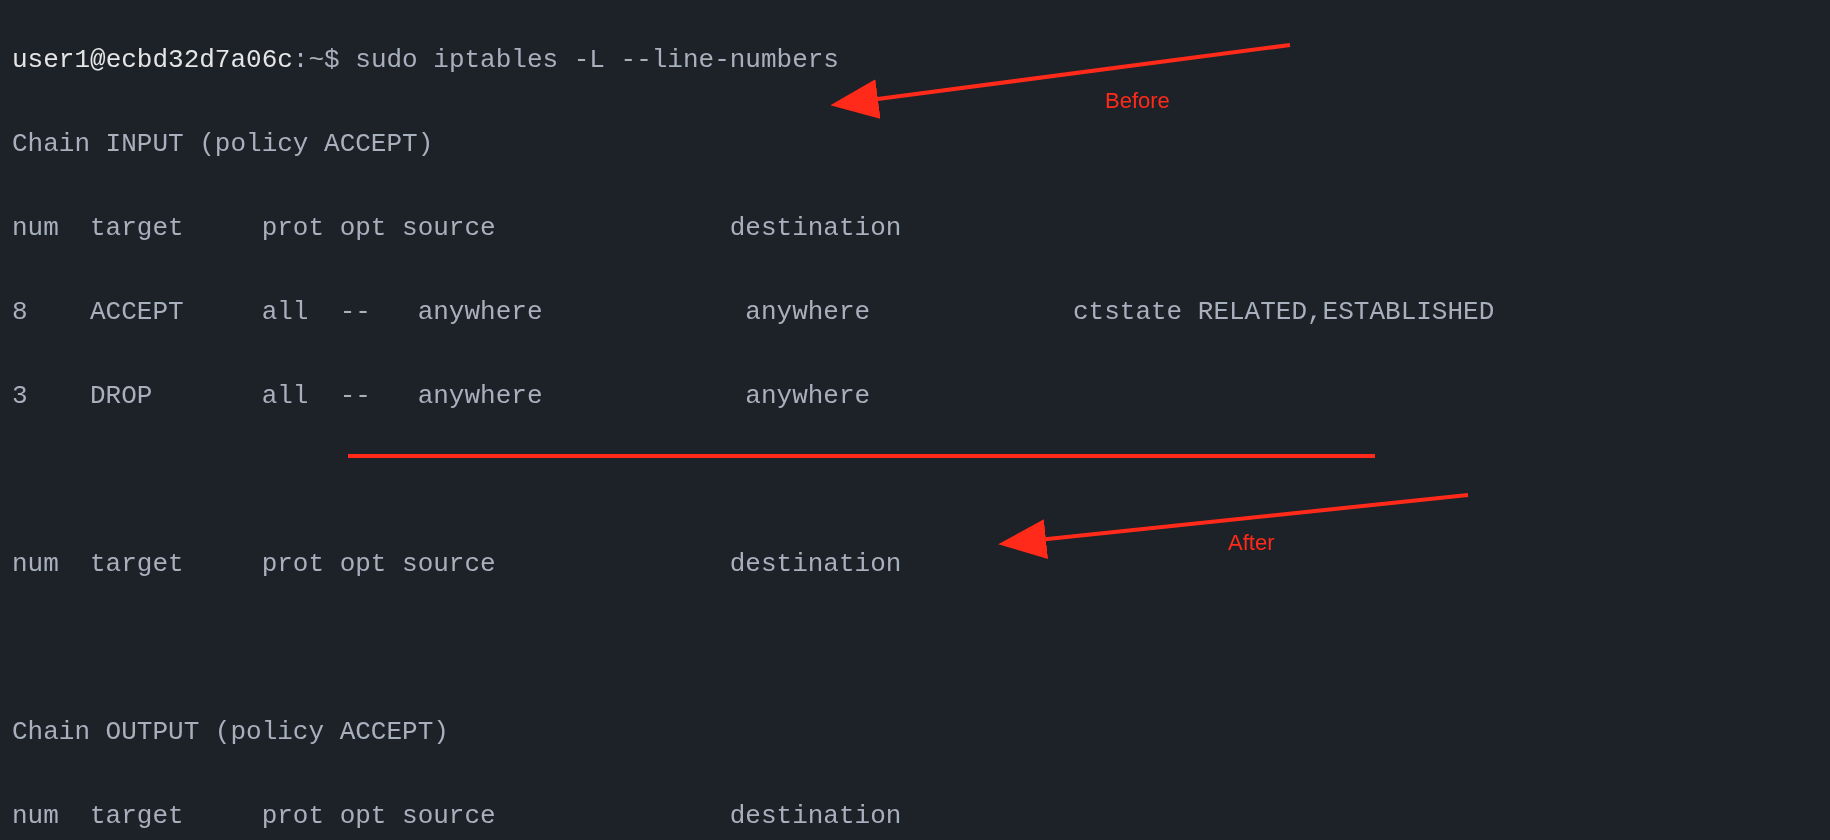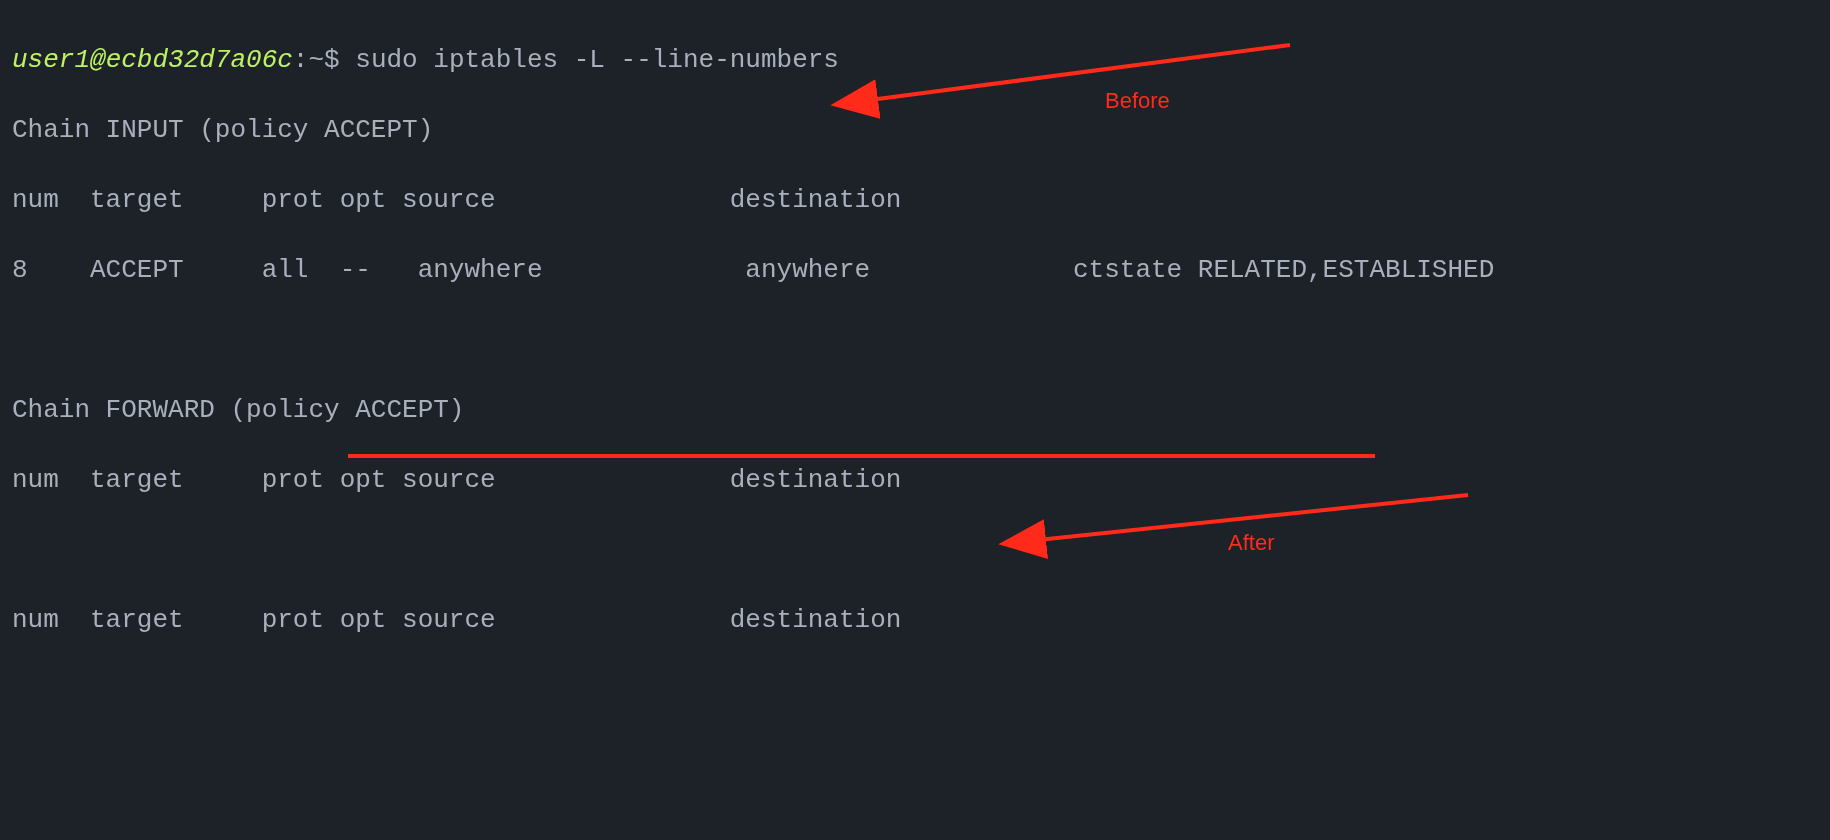--- a/index.html
+++ b/index.html
@@ -12,26 +12,26 @@
     font-family: ui-monospace, SFMono-Regular, "SF Mono", Menlo, Monaco, Consolas, "Liberation Mono", "Courier New", monospace;
     font-size: 26px;
     line-height: 35px;
     overflow: hidden;
   }
   .terminal {
     position: relative;
     white-space: pre;
     padding: 8px 12px;
   }
-  .prompt-user { color: #bef264; font-style: italic; }
+  .prompt-user { color: #e5e5e5; }
   .colon { color: #a8b0bd; }
   .tilde { color: #a8b0bd; }
   .dollar { color: #a8b0bd; }
   .cmd { color: #a8b0bd; font-family: Liberation Mono, monospace; }
-  .out { color: #a8b0bd; }
+  .out { color: #a8b0bd; margin-top: 14px; }
   .line { display: block; }
 
   .annotation-layer {
     position: absolute;
     left: 0; top: 0;
     width: 1830px;
     height: 840px;
     pointer-events: none;
   }
   .anno-text {
@@ -41,24 +41,25 @@
   }
 </style>
 </head>
 <body>
 
 <div class="terminal">
 <span class="line"><span class="prompt-user"><span>user1</span>@<span>ecbd32d7a06c</span></span><span class="colon">:</span><span class="tilde">~</span><span class="dollar">$</span> <span class="cmd">sudo iptables -L --line-numbers</span></span>
 <span class="line out">Chain INPUT (policy ACCEPT)</span>
 <span class="line out">num  target     prot opt source               destination</span>
 <span class="line out" id="b-row-1">8    ACCEPT     all  --   anywhere             anywhere             ctstate RELATED,ESTABLISHED</span>
+<span class="line out" id="b-row-2">3    DROP       all  --   anywhere             anywhere             </span>
 <span class="line out"> </span>
-<span class="line out">Chain FORWARD (policy ACCEPT)</span>
 <span class="line out">num  target     prot opt source               destination</span>
 <span class="line out"> </span>
+<span class="line out">Chain OUTPUT (policy ACCEPT)</span>
 <span class="line out">num  target     prot opt source               destination</span>
 
 
 
 
 
 
 
 
 </div>

